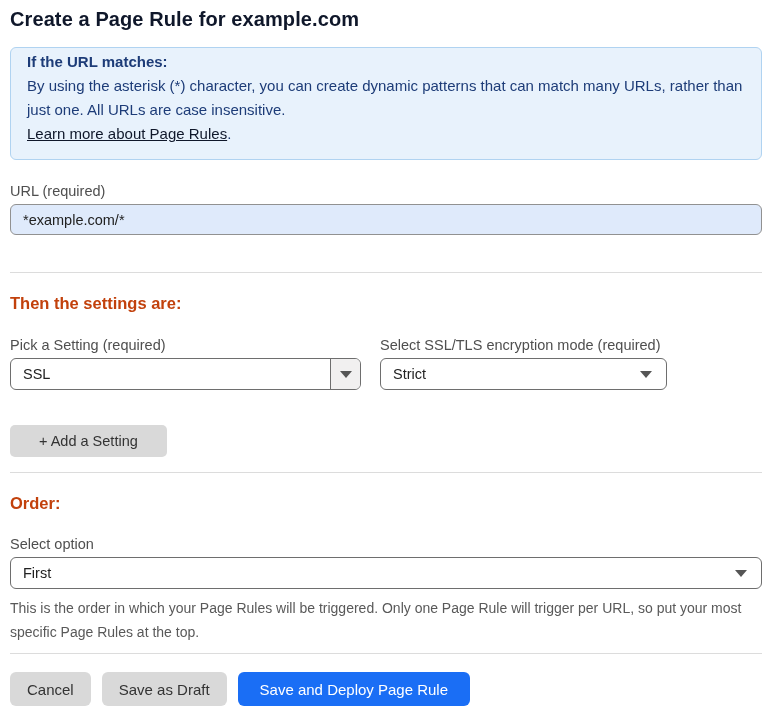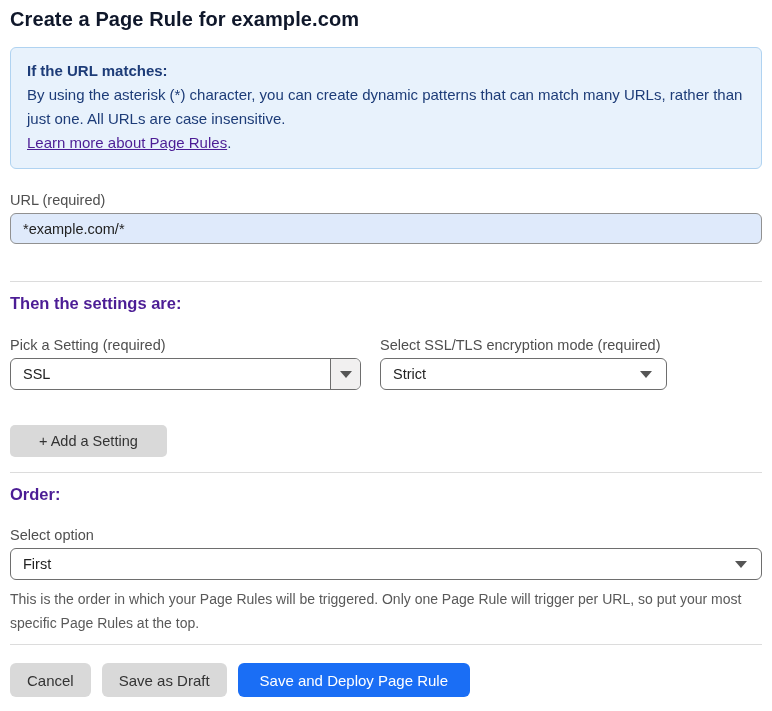--- a/index.html
+++ b/index.html
@@ -20,28 +20,28 @@
     letter-spacing: 0.1px;
     margin-top: 2px;
   }
 
   
   .info-box {
     margin-top: 16px;
     background: #e8f2fc;
     border: 1px solid #b0d3f1;
     border-radius: 6px;
-    padding: 11px 16px 13px 16px;
+    padding: 2px 16px 13px 16px;
     color: #1d3c78;
     font-size: 15px;
     line-height: 24px;
   }
   .info-heading { font-weight: 700; }
   .info-link {
-    color: #4c1d95;
+    color: #0f172a;
     text-decoration: underline;
     cursor: pointer;
   }
   .info-link-suffix { color: #1d3c78; }
 
   .field-label {
     font-size: 14.5px;
     color: #4f4f4f;
     margin-top: 23px;
     margin-bottom: 5px;
@@ -65,22 +65,22 @@
     border-top: 1px solid #dcdcdc;
     height: 0;
   }
   .divider-1 { margin-top: 37px; }
   .divider-2 { margin-top: 15px; }
   .divider-3 { margin-top: 9px; }
 
   .section-heading {
     font-size: 16.5px;
     font-weight: 700;
-    color: #4c1d95;
-    margin-top: 12px;
+    color: #c2410c;
+    margin-top: 21px;
   }
 
   .settings-row {
     display: flex;
     gap: 19px;
     align-items: flex-end;
   }
   .settings-col-left  { width: 351px; }
   .settings-col-right { width: 287px; }
   .settings-row .field-label { margin-top: 24px; }

